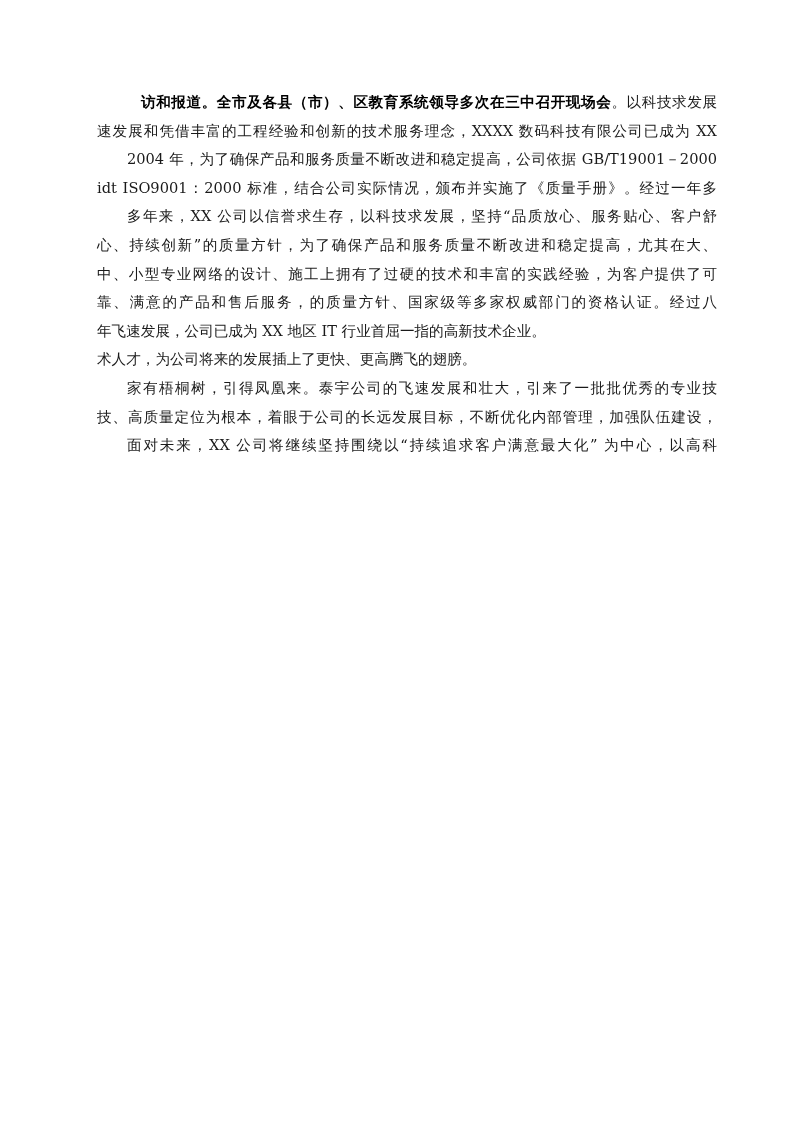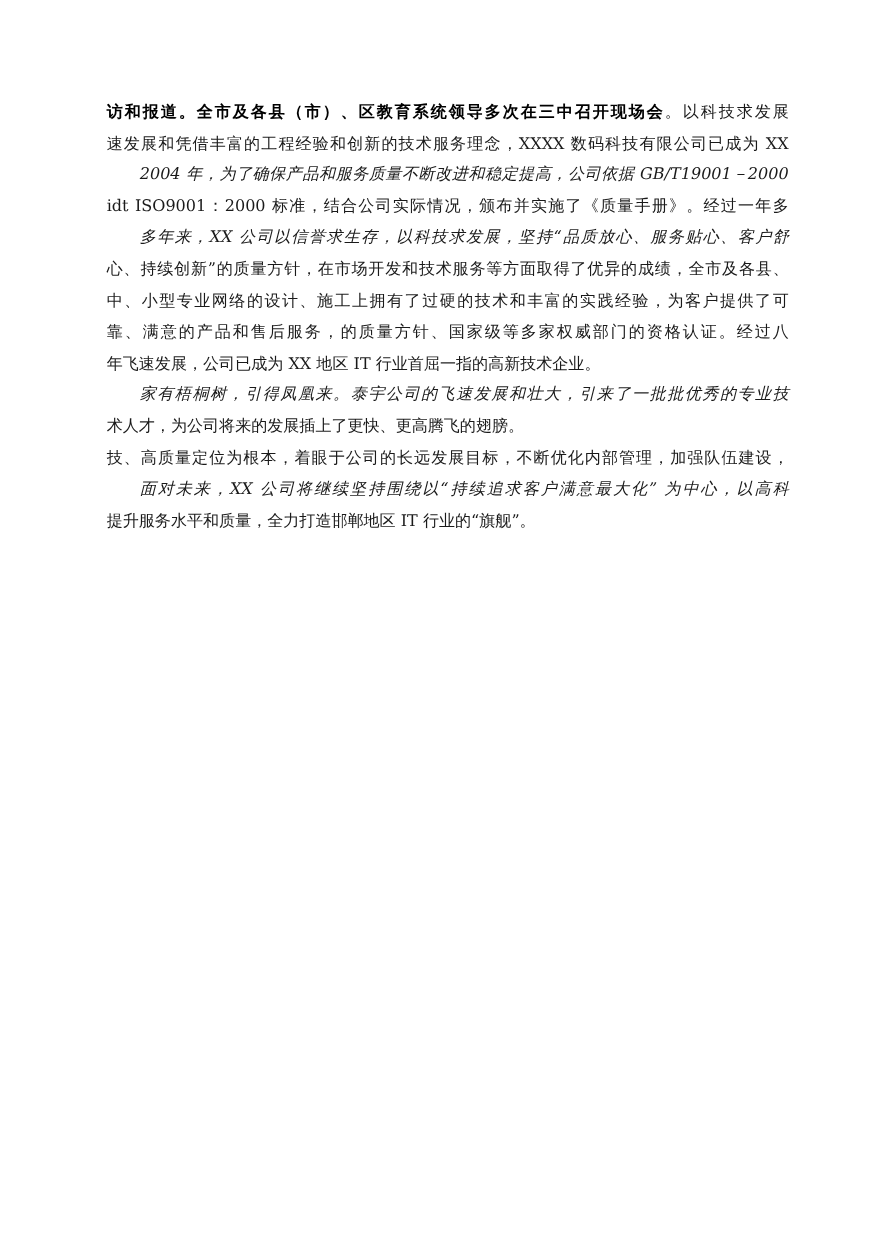--- a/index.html
+++ b/index.html
@@ -28,26 +28,26 @@
       white-space: nowrap;
       text-align: justify;
       text-align-last: justify;
       letter-spacing: 0px;
     }
     .line.last {
       text-align-last: left;
     }
     .line.indent {
       padding-left: 30px;
-      font-style: italic;
     }
     .bold {
       font-family: "DejaVu Sans", "Liberation Sans", sans-serif;
       font-weight: bold;
       color: #000;
+      margin-left: 44px;
     }
   </style>
 </head>
 <body>
 
 <div class="page">
 
   <div>
     <div class="line">
       <span class="bold">访和报道。全市及各县（市）、区教育系统领导多次在三中召开现场会</span><span>。以科技求发展</span>
@@ -55,30 +55,29 @@
     <div class="line">速发展和凭借丰富的工程经验和创新的技术服务理念，XXXX 数码科技有限公司已成为 XX</div>
   </div>
 
   <div>
     <div class="line indent">2004 年，为了确保产品和服务质量不断改进和稳定提高，公司依据 GB/T19001－2000</div>
     <div class="line">idt  ISO9001：2000 标准，结合公司实际情况，颁布并实施了《质量手册》。经过一年多</div>
   </div>
 
   <div>
     <div class="line indent">多年来，XX 公司以信誉求生存，以科技求发展，坚持“品质放心、服务贴心、客户舒</div>
-    <div class="line">心、持续创新”的质量方针，在市场开发和技术服务等方面取得了优异的成绩，全市及各县、</div>
+    <div class="line">心、持续创新”的质量方针，为了确保产品和服务质量不断改进和稳定提高，尤其在大、</div>
     <div class="line">中、小型专业网络的设计、施工上拥有了过硬的技术和丰富的实践经验，为客户提供了可</div>
     <div class="line">靠、满意的产品和售后服务，的质量方针、国家级等多家权威部门的资格认证。经过八</div>
     <div class="line last">年飞速发展，公司已成为 XX 地区 IT 行业首屈一指的高新技术企业。</div>
   </div>
 
   <div>
+    <div class="line last">术人才，为公司将来的发展插上了更快、更高腾飞的翅膀。</div>
     <div class="line indent">家有梧桐树，引得凤凰来。泰宇公司的飞速发展和壮大，引来了一批批优秀的专业技</div>
-    <div class="line last">术人才，为公司将来的发展插上了更快、更高腾飞的翅膀。</div>
   </div>
 
   <div>
     <div class="line">技、高质量定位为根本，着眼于公司的长远发展目标，不断优化内部管理，加强队伍建设，</div>
     <div class="line indent">面对未来，XX 公司将继续坚持围绕以“持续追求客户满意最大化” 为中心，以高科</div>
-    <div class="line last">提升服务水平和质量，全力打造邯郸地区 IT 行业的“旗舰”。</div>
   </div>
 
 </div>
 
 </body></html>

